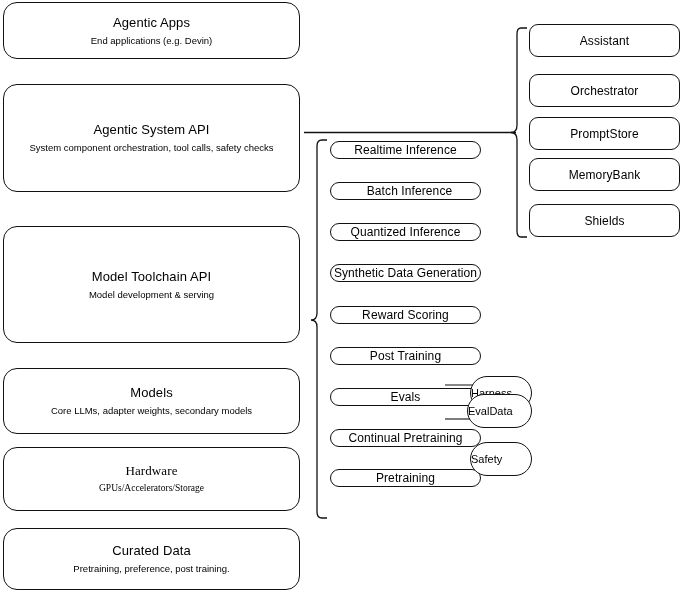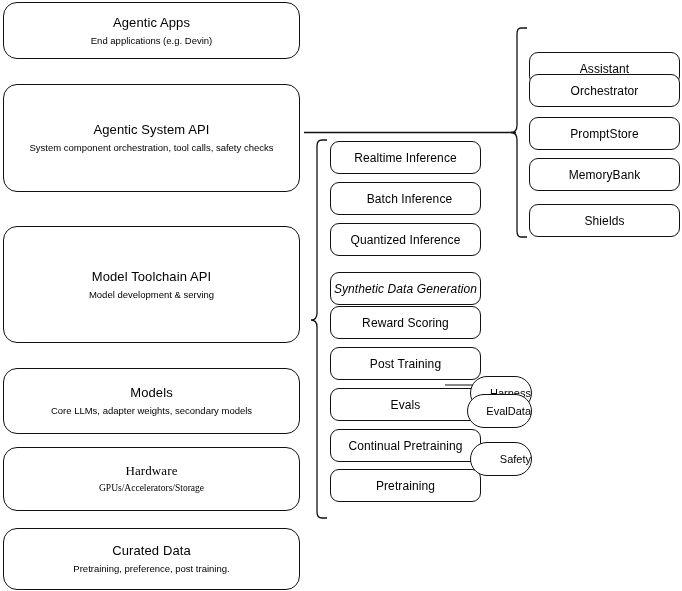--- a/index.html
+++ b/index.html
@@ -45,21 +45,21 @@
   .layer{
     left:3px;
     width:297px;
     border-radius:14px;
   }
 
   
   .cap{
     left:330px;
     width:151px;
-    height:33px;
+    height:18px;
     border-radius:9px;
   }
   .cap .title{font-size:12px;}
 
   
   .comp{
     left:529px;
     width:151px;
     height:33px;
     border-radius:9px;
@@ -69,21 +69,21 @@
   
   .pill{
     position:absolute;
     box-sizing:border-box;
     background:#ffffff;
     border:1.3px solid #111111;
     border-radius:999px;
     height:34px;
     display:flex;
     align-items:center;
-    justify-content:flex-end;
+    justify-content:flex-start;
     font-size:11px;
     line-height:11px;
     white-space:nowrap;
     z-index:6;
   }
 
   
   #wires{position:absolute;left:0;top:0;width:682px;height:591px;z-index:2;}
   #wires path,#wires line{fill:none;stroke:#111111;stroke-width:1.3;}
   #wires .thin{stroke-width:1.1;}
@@ -138,21 +138,21 @@
 
   <div class="box cap" style="top:141px;">
     <div class="title">Realtime Inference</div>
   </div>
   <div class="box cap" style="top:182px;padding-left:8px;">
     <div class="title">Batch Inference</div>
   </div>
   <div class="box cap" style="top:223px;">
     <div class="title">Quantized Inference</div>
   </div>
-  <div class="box cap" style="top:272px;font-style:italic;">
+  <div class="box cap" style="top:264px;">
     <div class="title">Synthetic Data Generation</div>
   </div>
   <div class="box cap" style="top:306px;">
     <div class="title">Reward Scoring</div>
   </div>
   <div class="box cap" style="top:347px;">
     <div class="title">Post Training</div>
   </div>
   <div class="box cap" style="top:388px;">
     <div class="title">Evals</div>
@@ -167,21 +167,21 @@
   <div class="pill" style="left:470px;top:376px;width:62px;">
     <span>Harness</span>
   </div>
   <div class="pill" style="left:467px;top:394px;width:65px;">
     <span>EvalData</span>
   </div>
   <div class="pill" style="left:470px;top:410px;width:62px;margin-top:32px;">
     <span>Safety</span>
   </div>
 
-  <div class="box comp" style="top:52px;">
+  <div class="box comp" style="top:24px;">
     <div class="title">Assistant</div>
   </div>
   <div class="box comp" style="top:74px;">
     <div class="title">Orchestrator</div>
   </div>
   <div class="box comp" style="top:117px;">
     <div class="title">PromptStore</div>
   </div>
   <div class="box comp" style="top:204px;">
     <div class="title">Shields</div>

